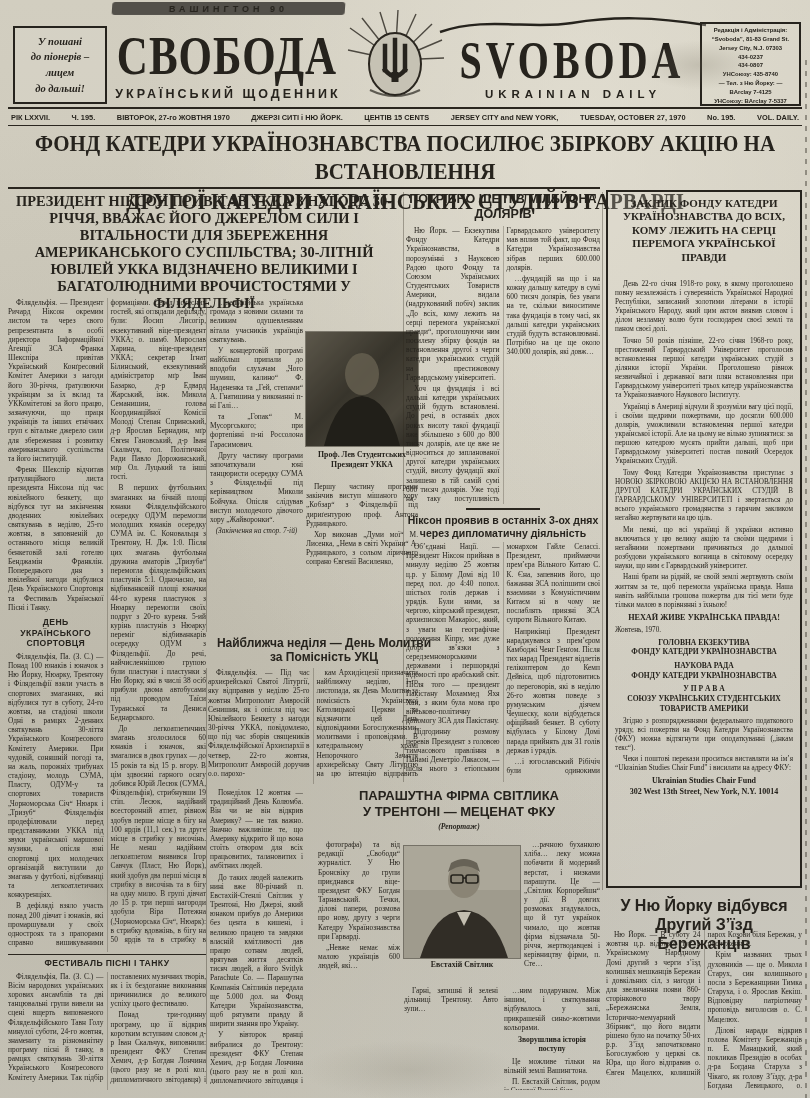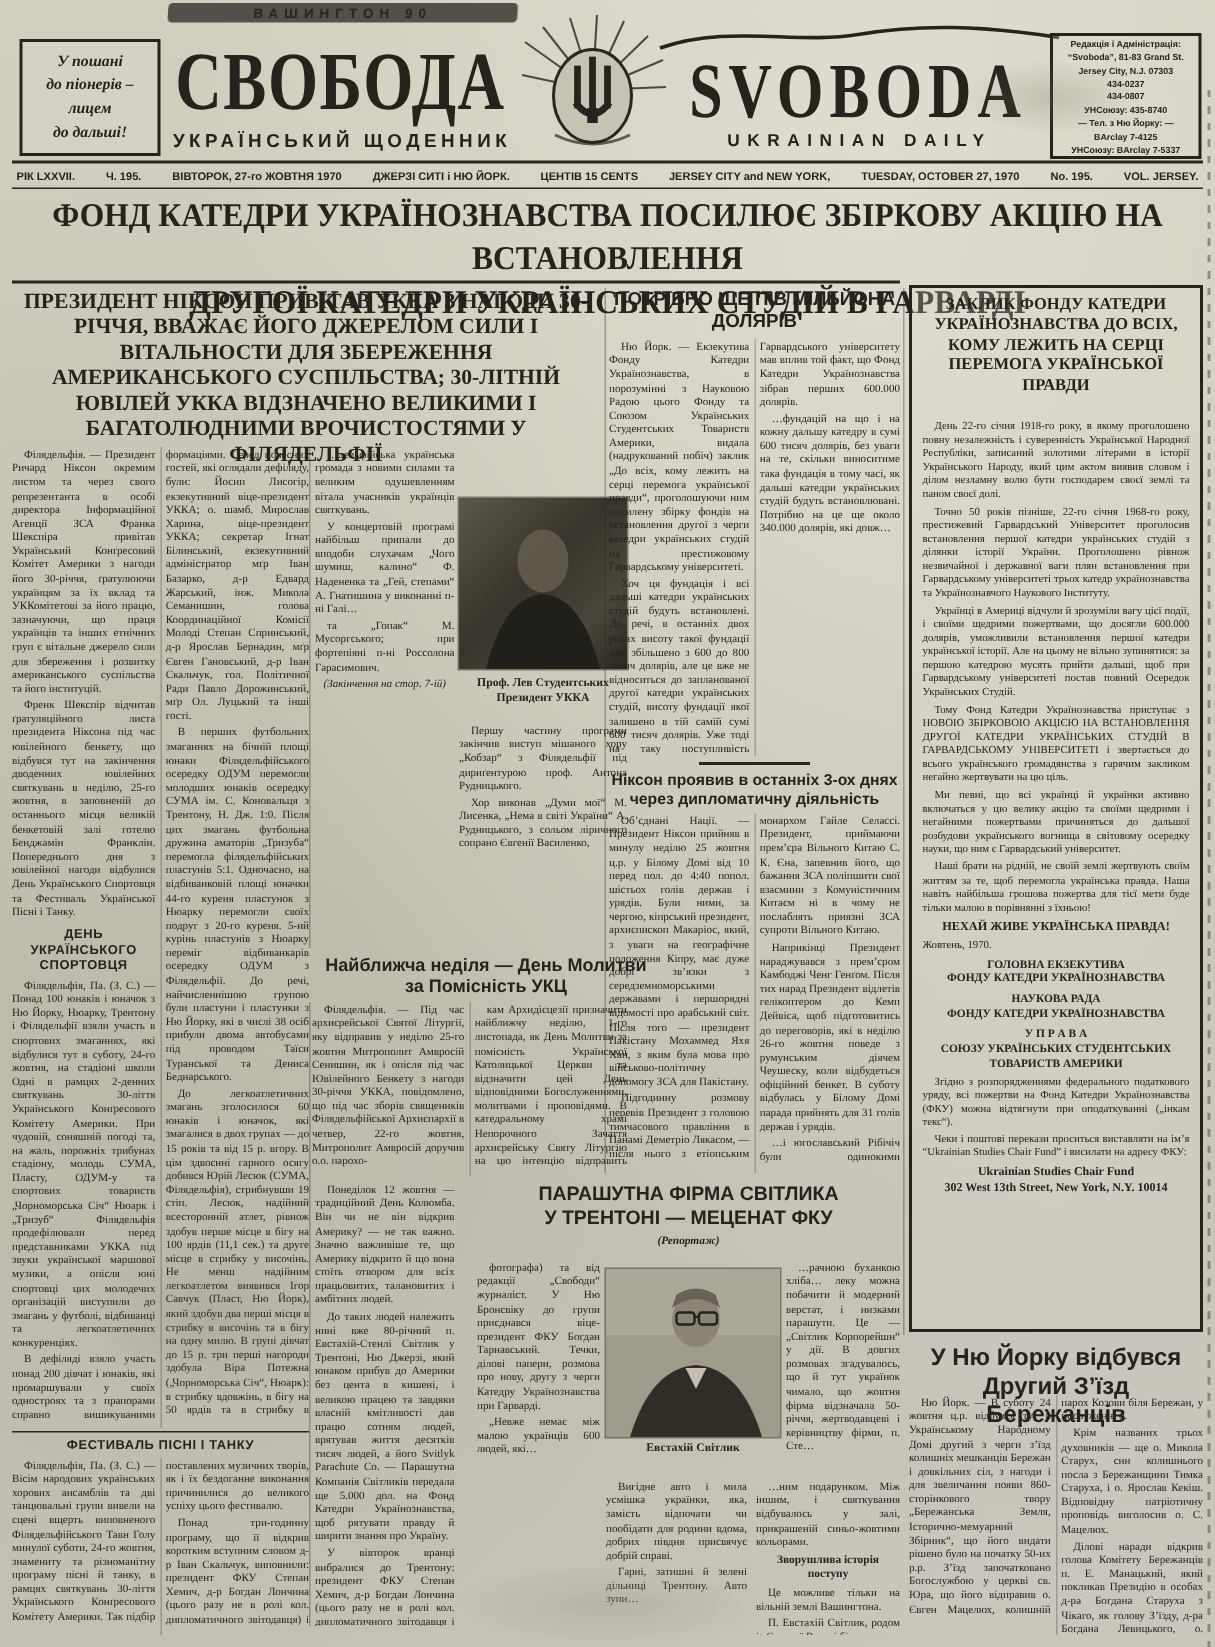--- a/index.html
+++ b/index.html
@@ -144,21 +144,21 @@
 
   <div class="blk dateline">
     <span>РІК LXXVII.</span>
     <span>Ч. 195.</span>
     <span>ВІВТОРОК, 27-го ЖОВТНЯ 1970</span>
     <span>ДЖЕРЗІ СИТІ і НЮ ЙОРК.</span>
     <span>ЦЕНТІВ 15 CENTS</span>
     <span>JERSEY CITY and NEW YORK,</span>
     <span>TUESDAY, OCTOBER 27, 1970</span>
     <span>No. 195.</span>
-    <span>VOL. JERSEY.</span>
+    <span>VOL. DAILY.</span>
   </div>
 
   <div class="blk mainhead">
     <div>ФОНД КАТЕДРИ УКРАЇНОЗНАВСТВА ПОСИЛЮЄ ЗБІРКОВУ АКЦІЮ НА ВСТАНОВЛЕННЯ</div>
     <div>ДРУГОЇ КАТЕДРИ УКРАЇНСЬКИХ СТУДІЙ В ГАРВАРДІ</div>
   </div>
   <div class="blk rule" style="left:8px;top:187px;width:592px;height:2px"></div>
 
   <div class="blk leadhead">ПРЕЗИДЕНТ НІКСОН ПРИВІТАВ УККА З НАГОДИ 30-РІЧЧЯ, ВВАЖАЄ ЙОГО ДЖЕРЕЛОМ СИЛИ І ВІТАЛЬНОСТИ ДЛЯ ЗБЕРЕЖЕННЯ АМЕРИКАНСЬКОГО СУСПІЛЬСТВА; 30-ЛІТНІЙ ЮВІЛЕЙ УККА ВІДЗНАЧЕНО ВЕЛИКИМИ І БАГАТОЛЮДНИМИ ВРОЧИСТОСТЯМИ У ФІЛЯДЕЛЬФІЇ</div>
 
@@ -183,20 +183,21 @@
         <p>Філядельфія, Па. (З. С.) — Вісім народових українських хорових ансамблів та дві танцювальні групи вивели на сцені вщерть виповненого Філядельфійського Тавн Голу минулої суботи, 24-го жовтня, знамениту та різноманітну програму пісні й танку, в рамцях святкувань 30-ліття Українського Конґресового Комітету Америки. Так підбір поставлених музичних творів, як і їх бездоганне виконання причинилися до великого успіху цього фестивалю.</p>
         <p>Понад три-годинну програму, що її відкрив коротким вступним словом д-р Іван Скальчук, виповнили: президент ФКУ Степан Хемич, д-р Богдан Лончина (цього разу не в ролі кол. дипломатичного звітодавця) і впять не в ролі голови ЛМКлубу в Ню Йорку, а з завданням професійним…</p>
       </div>
   </div>
 
   <div class="blk jtext" style="left:210px;top:298px;width:93px;height:336px">
     <div>
         <p>…дельфійська українська громада з новими силами та великим одушевленням вітала учасників українців святкувань.</p>
         <p>У концертовій програмі найбільш припали до вподоби слухачам „Чого шумиш, калино“ Ф. Надененка та „Гей, степами“ А. Гнатишина у виконанні п-ні Галі…</p>
         <p>та „Гопак“ М. Мусоргського; при фортепіяні п-ні Россолона Гарасимович.</p>
+        <p>Другу частину програми започаткували юні танцюристи осередку СУМА з Філядельфії під керівництвом Миколи Бойчука. Опісля слідував виступ молодечого дівочого хору „Жайворонки“.</p>
       </div>
     <p class="center ital" style="text-indent:0">(Закінчення на стор. 7-ій)</p>
   </div>
 
   <div class="blk photo" style="left:306px;top:332px;width:112px;height:114px">
     <svg width="112" height="114" viewBox="0 0 112 114" preserveAspectRatio="none">
       <defs>
           <linearGradient id="pg1" x1="0" y1="0" x2="1" y2="1">
         <stop offset="0" stop-color="#6b6557"></stop>
             <stop offset=".45" stop-color="#3e3a30"></stop>
@@ -300,21 +301,20 @@
   <div class="blk caption" style="left:404px;top:960px;width:116px">Евстахій Світлик</div>
 
   <div class="blk jtext" style="left:524px;top:840px;width:76px;height:146px">
     <div>
         <p>…рачною буханкою хліба… леку можна побачити й модерний верстат, і низками парашути. Це — „Світлик Корпорейшн“ у дії. В довгих розмовах згадувалось, що й тут українок чимало, що жовтня фірма відзначала 50-річчя, жертводавцеві і керівництву фірми, п. Сте…</p>
       </div>
   </div>
 
   <div class="blk jtext" style="left:404px;top:986px;width:94px;height:100px">
     <div>
-        <p>Вигідне авто і мила усмішка українки, яка, замість відпочати чи пообідати для родини вдома, добрих півдня присвячує добрій справі.</p>
         <p>Гарні, затишні й зелені дільниці Трентону. Авто зупи…</p>
       </div>
   </div>
   <div class="blk jtext" style="left:504px;top:986px;width:96px;height:104px">
     <div>
         <p>…ним подарунком. Між іншим, і святкування відбувалось у залі, прикрашеній синьо-жовтими кольорами.</p>
       </div>
     <p class="center" style="text-indent:0;font-weight:bold;font-size:7.6px;margin:3px 0">Зворушлива історія поступу</p>
     <div>
         <p>Це можливе тільки на вільній землі Вашингтона.</p>

